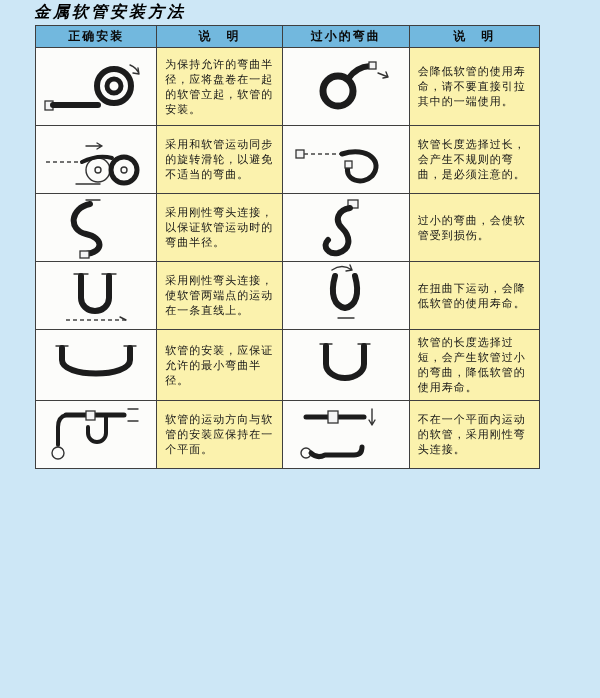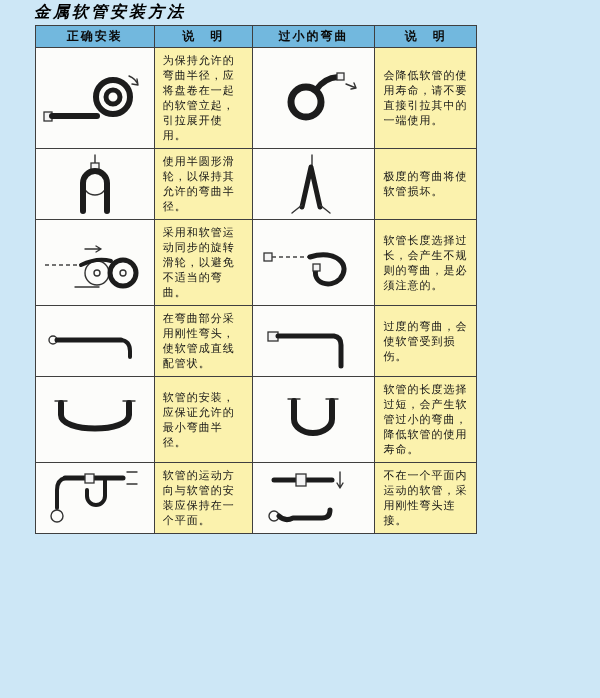--- a/index.html
+++ b/index.html
@@ -2,21 +2,21 @@
 <html><head>
 <meta charset="utf-8">
 <style>
   html,body { margin:0; padding:0; }
   body {
     width:600px; height:698px;
     background:#cde7f6;
     font-family:"DejaVu Sans","Liberation Sans",sans-serif;
     color:#111;
   }
-  .page { position:relative; width:477px; height:698px; overflow:hidden; }
+  .page { position:relative; width:540px; height:698px; overflow:hidden; }
   .page-title {
     position:absolute; left:34px; top:2px;
     font-family:"DejaVu Serif","Liberation Serif",serif;
     font-weight:bold; font-style:italic;
     font-size:16px; letter-spacing:3px; color:#000;
   }
   table.install-table {
     position:absolute; left:35px; top:25px;
     border-collapse:collapse; table-layout:fixed;
   }
@@ -73,51 +73,32 @@
     <tr style="height:78px">
       <td class="img-cell">
         <svg width="112" height="68" viewBox="0 0 112 68">
           <rect class="fit" x="5" y="48" width="8" height="9"></rect>
           <path class="hose" stroke-width="6" d="M13 52 H58"></path>
           <circle class="hose" stroke-width="6" cx="74" cy="33" r="17"></circle>
           <circle class="hose" stroke-width="5" cx="74" cy="33" r="7"></circle>
           <path class="thin" d="M90 12 q7 3 9 9 M99 21 l-1 -6 M99 21 l-6 -1"></path>
         </svg>
       </td>
-      <td class="desc-cell">为保持允许的弯曲半径，应将盘卷在一起的软管立起，引拉展开使用。</td>
+      <td class="desc-cell">为保持允许的弯曲半径，应将盘卷在一起的软管立起，软管的安装。</td>
       <td class="img-cell">
         <svg width="112" height="68" viewBox="0 0 112 68">
           <circle class="hose" stroke-width="7" cx="48" cy="38" r="15"></circle>
           <path class="hose" stroke-width="6" d="M58 26 Q66 14 80 13"></path>
           <rect class="fit" x="79" y="9" width="7" height="7"></rect>
           <path class="thin" d="M88 20 l10 4 M98 24 l-5 1 M98 24 l-2 -5"></path>
         </svg>
       </td>
       <td class="desc-cell">会降低软管的使用寿命，请不要直接引拉其中的一端使用。</td>
     </tr>
 
-    <tr style="height:65px">
-      <td class="img-cell">
-        <svg width="112" height="62" viewBox="0 0 112 62">
-          <path class="thin" d="M56 2 V12"></path>
-          <rect class="fit" x="52" y="10" width="8" height="8"></rect>
-          <circle class="thin" cx="56" cy="30" r="12"></circle>
-          <path class="hose" stroke-width="6" d="M44 58 V30 A12 12 0 0 1 68 30 V58"></path>
-        </svg>
-      </td>
-      <td class="desc-cell">使用半圆形滑轮，以保持其允许的弯曲半径。</td>
-      <td class="img-cell">
-        <svg width="112" height="62" viewBox="0 0 112 62">
-          <path class="thin" d="M54 2 V12"></path>
-          <path class="hose" stroke-width="5" d="M44 54 L53 14 L62 54"></path>
-          <path class="thin" d="M44 52 l-10 8 M62 52 l10 8"></path>
-        </svg>
-      </td>
-      <td class="desc-cell">极度的弯曲将使软管损坏。</td>
-    </tr>
 
     <tr style="height:68px">
       <td class="img-cell">
         <svg width="112" height="64" viewBox="0 0 112 64">
           <path class="dash" d="M6 34 H42"></path>
           <path class="thin" d="M46 18 h16 M62 18 l-5 -3 M62 18 l-5 3"></path>
           <circle class="thin" cx="58" cy="42" r="12"></circle>
               <circle class="thin" cx="58" cy="42" r="3"></circle>
           <circle class="hose" stroke-width="5" cx="84" cy="42" r="13"></circle>
               <circle class="thin" cx="84" cy="42" r="3"></circle>
@@ -131,39 +112,58 @@
           <rect class="fit" x="6" y="22" width="8" height="8"></rect>
           <path class="dash" d="M14 26 H52"></path>
           <path class="hose" stroke-width="5" d="M52 26 C78 18 94 34 82 48 C72 58 54 52 58 38"></path>
           <rect class="fit" x="55" y="33" width="7" height="7"></rect>
         </svg>
       </td>
       <td class="desc-cell">软管长度选择过长，会产生不规则的弯曲，是必须注意的。</td>
     </tr>
 
 
-
-
-    <tr style="height:66px">
-      <td class="img-cell">
-        <svg width="112" height="62" viewBox="0 0 112 62">
-          <circle class="thin" cx="14" cy="30" r="4"></circle>
-          <path class="hose" stroke-width="5" d="M18 30 H82"></path>
-          <path class="hose" stroke-width="4" d="M82 30 q9 1 9 11 v6"></path>
-        </svg>
-      </td>
-      <td class="desc-cell">在弯曲部分采用刚性弯头，使软管成直线配管状。</td>
-      <td class="img-cell">
-        <svg width="112" height="62" viewBox="0 0 112 62">
-          <rect class="fit" x="10" y="22" width="10" height="9"></rect>
-          <path class="hose" stroke-width="5" d="M20 26 H76 q7 1 7 9 V56"></path>
-        </svg>
-      </td>
-      <td class="desc-cell">过度的弯曲，会使软管受到损伤。</td>
-    </tr>
+    <tr style="height:68px">
+      <td class="img-cell">
+        <svg width="112" height="64" viewBox="0 0 112 64">
+          <path class="thin" d="M46 4 h14"></path>
+          <path class="hose" stroke-width="6" d="M50 8 C30 12 28 34 46 38 C64 42 64 56 46 58"></path>
+          <rect class="fit" x="40" y="55" width="9" height="7"></rect>
+        </svg>
+      </td>
+      <td class="desc-cell">采用刚性弯头连接，以保证软管运动时的弯曲半径。</td>
+      <td class="img-cell">
+        <svg width="112" height="64" viewBox="0 0 112 64">
+          <rect class="fit" x="58" y="4" width="10" height="8"></rect>
+          <path class="hose" stroke-width="6" d="M60 12 C48 14 44 24 52 32 C62 42 60 54 48 57 C38 59 32 50 38 44"></path>
+        </svg>
+      </td>
+      <td class="desc-cell">过小的弯曲，会使软管受到损伤。</td>
+    </tr>
+
+    <tr style="height:68px">
+      <td class="img-cell">
+        <svg width="112" height="64" viewBox="0 0 112 64">
+          <path class="thin" d="M34 10 h14 M62 10 h14"></path>
+          <path class="hose" stroke-width="6" d="M41 12 V34 a14 13 0 0 0 28 0 V12"></path>
+          <path class="dash" d="M26 56 H86"></path>
+          <path class="thin" d="M86 56 l-6 -3"></path>
+        </svg>
+      </td>
+      <td class="desc-cell">采用刚性弯头连接，使软管两端点的运动在一条直线上。</td>
+      <td class="img-cell">
+        <svg width="112" height="64" viewBox="0 0 112 64">
+          <path class="thin" d="M42 6 q10 -7 20 0 M62 6 l-6 1 M62 6 l-2 -5"></path>
+          <path class="hose" stroke-width="6" d="M45 12 C40 30 44 42 55 44 C66 42 70 30 65 12"></path>
+          <path class="thin" d="M48 54 h16"></path>
+        </svg>
+      </td>
+      <td class="desc-cell">在扭曲下运动，会降低软管的使用寿命。</td>
+    </tr>
+
 
     <tr style="height:70px">
       <td class="img-cell">
         <svg width="112" height="66" viewBox="0 0 112 66">
           <path class="thin" d="M16 14 h12 M84 14 h12"></path>
           <path class="hose" stroke-width="6" d="M22 16 V28 C22 46 90 46 90 28 V16"></path>
         </svg>
       </td>
       <td class="desc-cell">软管的安装，应保证允许的最小弯曲半径。</td>
       <td class="img-cell">

